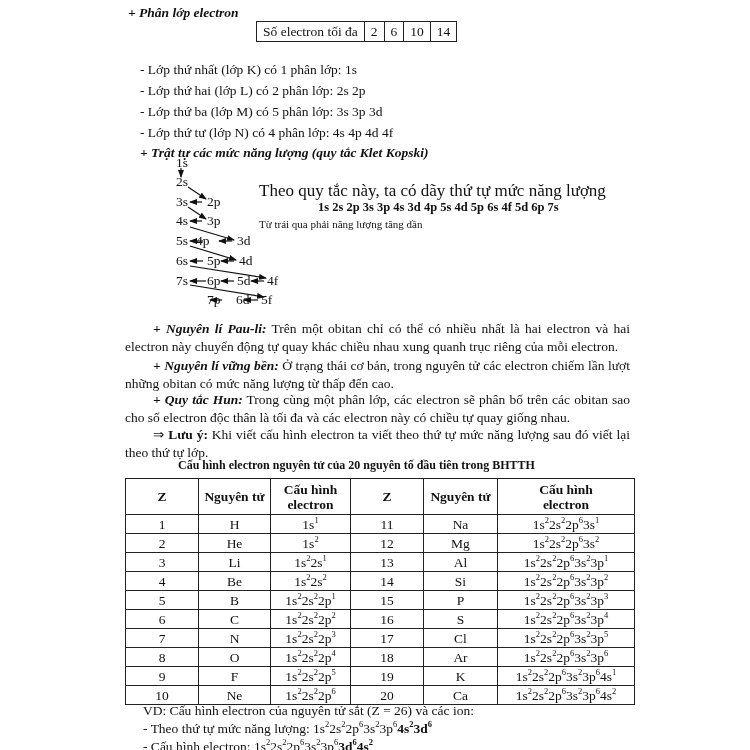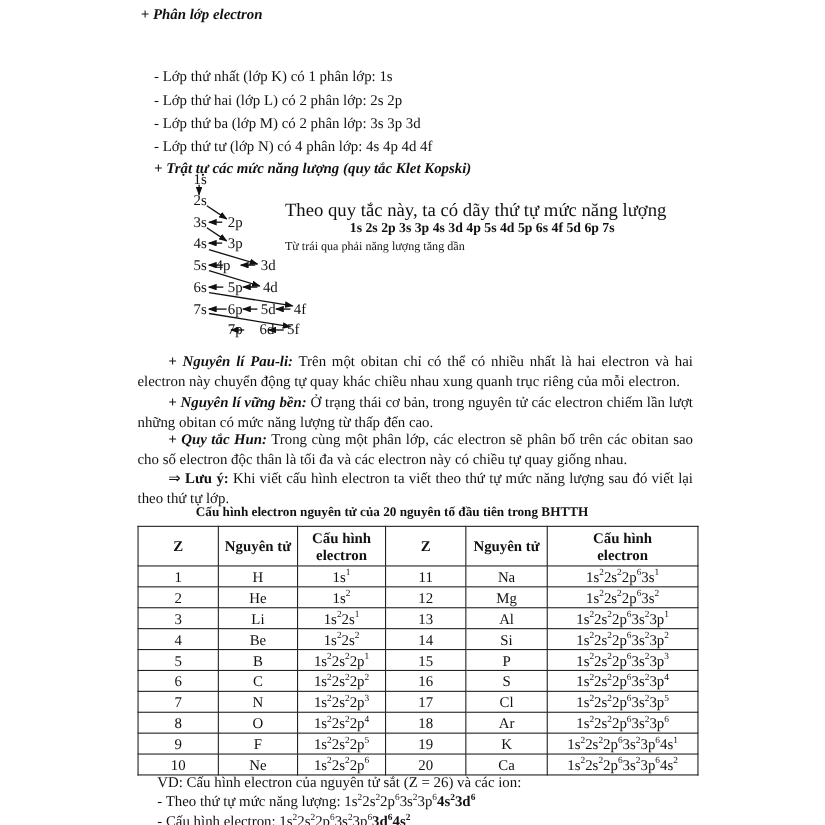--- a/index.html
+++ b/index.html
@@ -19,26 +19,33 @@
   svg.diag { position:absolute; left:0; top:0; }
   .dl { position:absolute; font-size:13.5px; white-space:nowrap; }
 </style>
 </head>
 <body>
 
 <div class="abs bi" style="left:128px;top:5px;">+ Phân lớp electron</div>
 
 <table class="t1">
   <tbody>
+  <tr>
+    <td>Số electron tối đa</td>
+    <td>2</td>
+    <td>6</td>
+    <td>10</td>
+    <td>14</td>
+  </tr>
 </tbody>
   </table>
 
 <div class="abs" style="left:140px;top:62px;">- Lớp thứ nhất (lớp K) có 1 phân lớp: 1s</div>
 <div class="abs" style="left:140px;top:83px;">- Lớp thứ hai (lớp L) có 2 phân lớp: 2s 2p</div>
-<div class="abs" style="left:140px;top:104px;">- Lớp thứ ba (lớp M) có 2 phân lớp: 3s 3p 3d</div>
+<div class="abs" style="left:140px;top:104px;">- Lớp thứ ba (lớp M) có 5 phân lớp: 3s 3p 3d</div>
 <div class="abs" style="left:140px;top:125px;">- Lớp thứ tư (lớp N) có 4 phân lớp: 4s 4p 4d 4f</div>
 <div class="abs bi" style="left:140px;top:145px;">+ Trật tự các mức năng lượng (quy tắc Klet Kopski)</div>
 
 <svg class="diag" width="750" height="320">
   <defs>
     <marker id="ah" markerWidth="8" markerHeight="6" refX="7" refY="3" orient="auto" markerUnits="userSpaceOnUse">
       <path d="M0,0 L8,3 L0,6 Z" fill="#111"></path>
     </marker>
   </defs>
   <g stroke="#111" stroke-width="1.2" fill="none">

